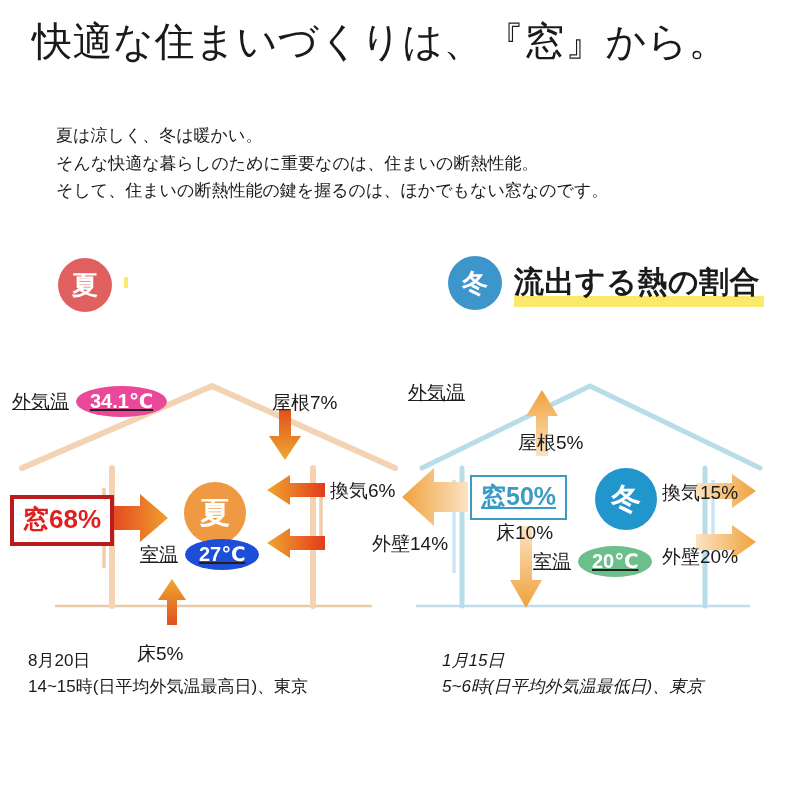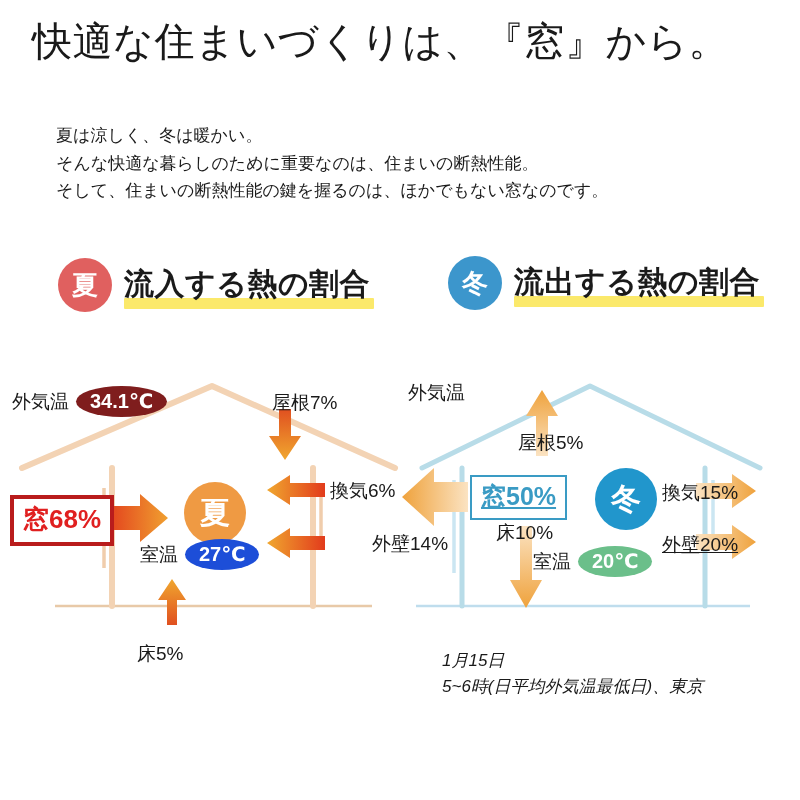--- a/index.html
+++ b/index.html
@@ -67,26 +67,26 @@
   .lbl{position:absolute;white-space:nowrap;font-size:19px;color:#1a1a1a;}
 
   
   .pill{
     display:inline-flex;align-items:center;justify-content:center;
     color:#fff;font-weight:700;
     border-radius:50%/50%;
     padding:5px 14px 6px;
     font-size:20px;line-height:1;
   }
-  .pill.out-summer{background:#7f1d1d;}
+  .pill.out-summer{background:#ec4899;}
   .pill.out-winter{background:#2196cc;}
   .pill.in-summer{background:#1d4ed8;}
   .pill.in-winter{background:#6bbf8a;}
 
-  .temprow{position:absolute;display:flex;align-items:center;gap:7px;white-space:nowrap;}
+  .temprow{position:absolute;display:flex;align-items:center;gap:7px;white-space:nowrap;text-decoration:underline;}
   .temprow .cap{font-size:19px;color:#1a1a1a;}
 
   
   .season-circle{
     position:absolute;width:62px;height:62px;border-radius:50%;
     display:flex;align-items:center;justify-content:center;
     color:#fff;font-size:30px;font-weight:700;
   }
   .season-circle.summer{background:#ef9a43;}
   .season-circle.winter{background:#2196cc;}
@@ -124,21 +124,20 @@
   <div class="lede">
     <div>夏は涼しく、冬は暖かい。</div>
     <div>そんな快適な暮らしのために重要なのは、住まいの断熱性能。</div>
     <div>そして、住まいの断熱性能の鍵を握るのは、ほかでもない窓なのです。</div>
   </div>
 
   <div class="sec-head summer">
     <div class="badge summer">夏</div>
     <div class="sec-title">
       <span class="hl"></span>
-      <span class="txt">流入する熱の割合</span>
     </div>
   </div>
 
   <div class="sec-head winter">
     <div class="badge winter">冬</div>
     <div class="sec-title">
       <span class="hl"></span>
       <span class="txt">流出する熱の割合</span>
     </div>
   </div>
@@ -257,29 +256,33 @@
     </div>
 
     <div class="lbl" style="left:118px;top:62px;">屋根5%</div>
 
     <div class="winbox winter" style="left:70px;top:107px;">窓50%</div>
 
     <div class="season-circle winter" style="left:195px;top:100px;">冬</div>
 
     <div class="lbl" style="left:262px;top:112px;">換気15%</div>
 
-    <div class="lbl" style="left:262px;top:164px;text-decoration:underline;">外壁20%</div>
+    <div class="lbl" style="left:262px;top:176px;">外壁20%</div>
 
     <div class="lbl" style="left:96px;top:152px;">床10%</div>
 
     <div class="temprow" style="left:133px;top:178px;">
       <span class="cap">室温</span>
       <span class="pill in-winter">20℃</span>
     </div>
   </div>
 
+  <div class="caption summer">
+    <div>8月20日</div>
+    <div>14~15時(日平均外気温最高日)、東京</div>
+  </div>
 
   <div class="caption winter">
     <div>1月15日</div>
     <div>5~6時(日平均外気温最低日)、東京</div>
   </div>
 
 </div>
 
 </body></html>

